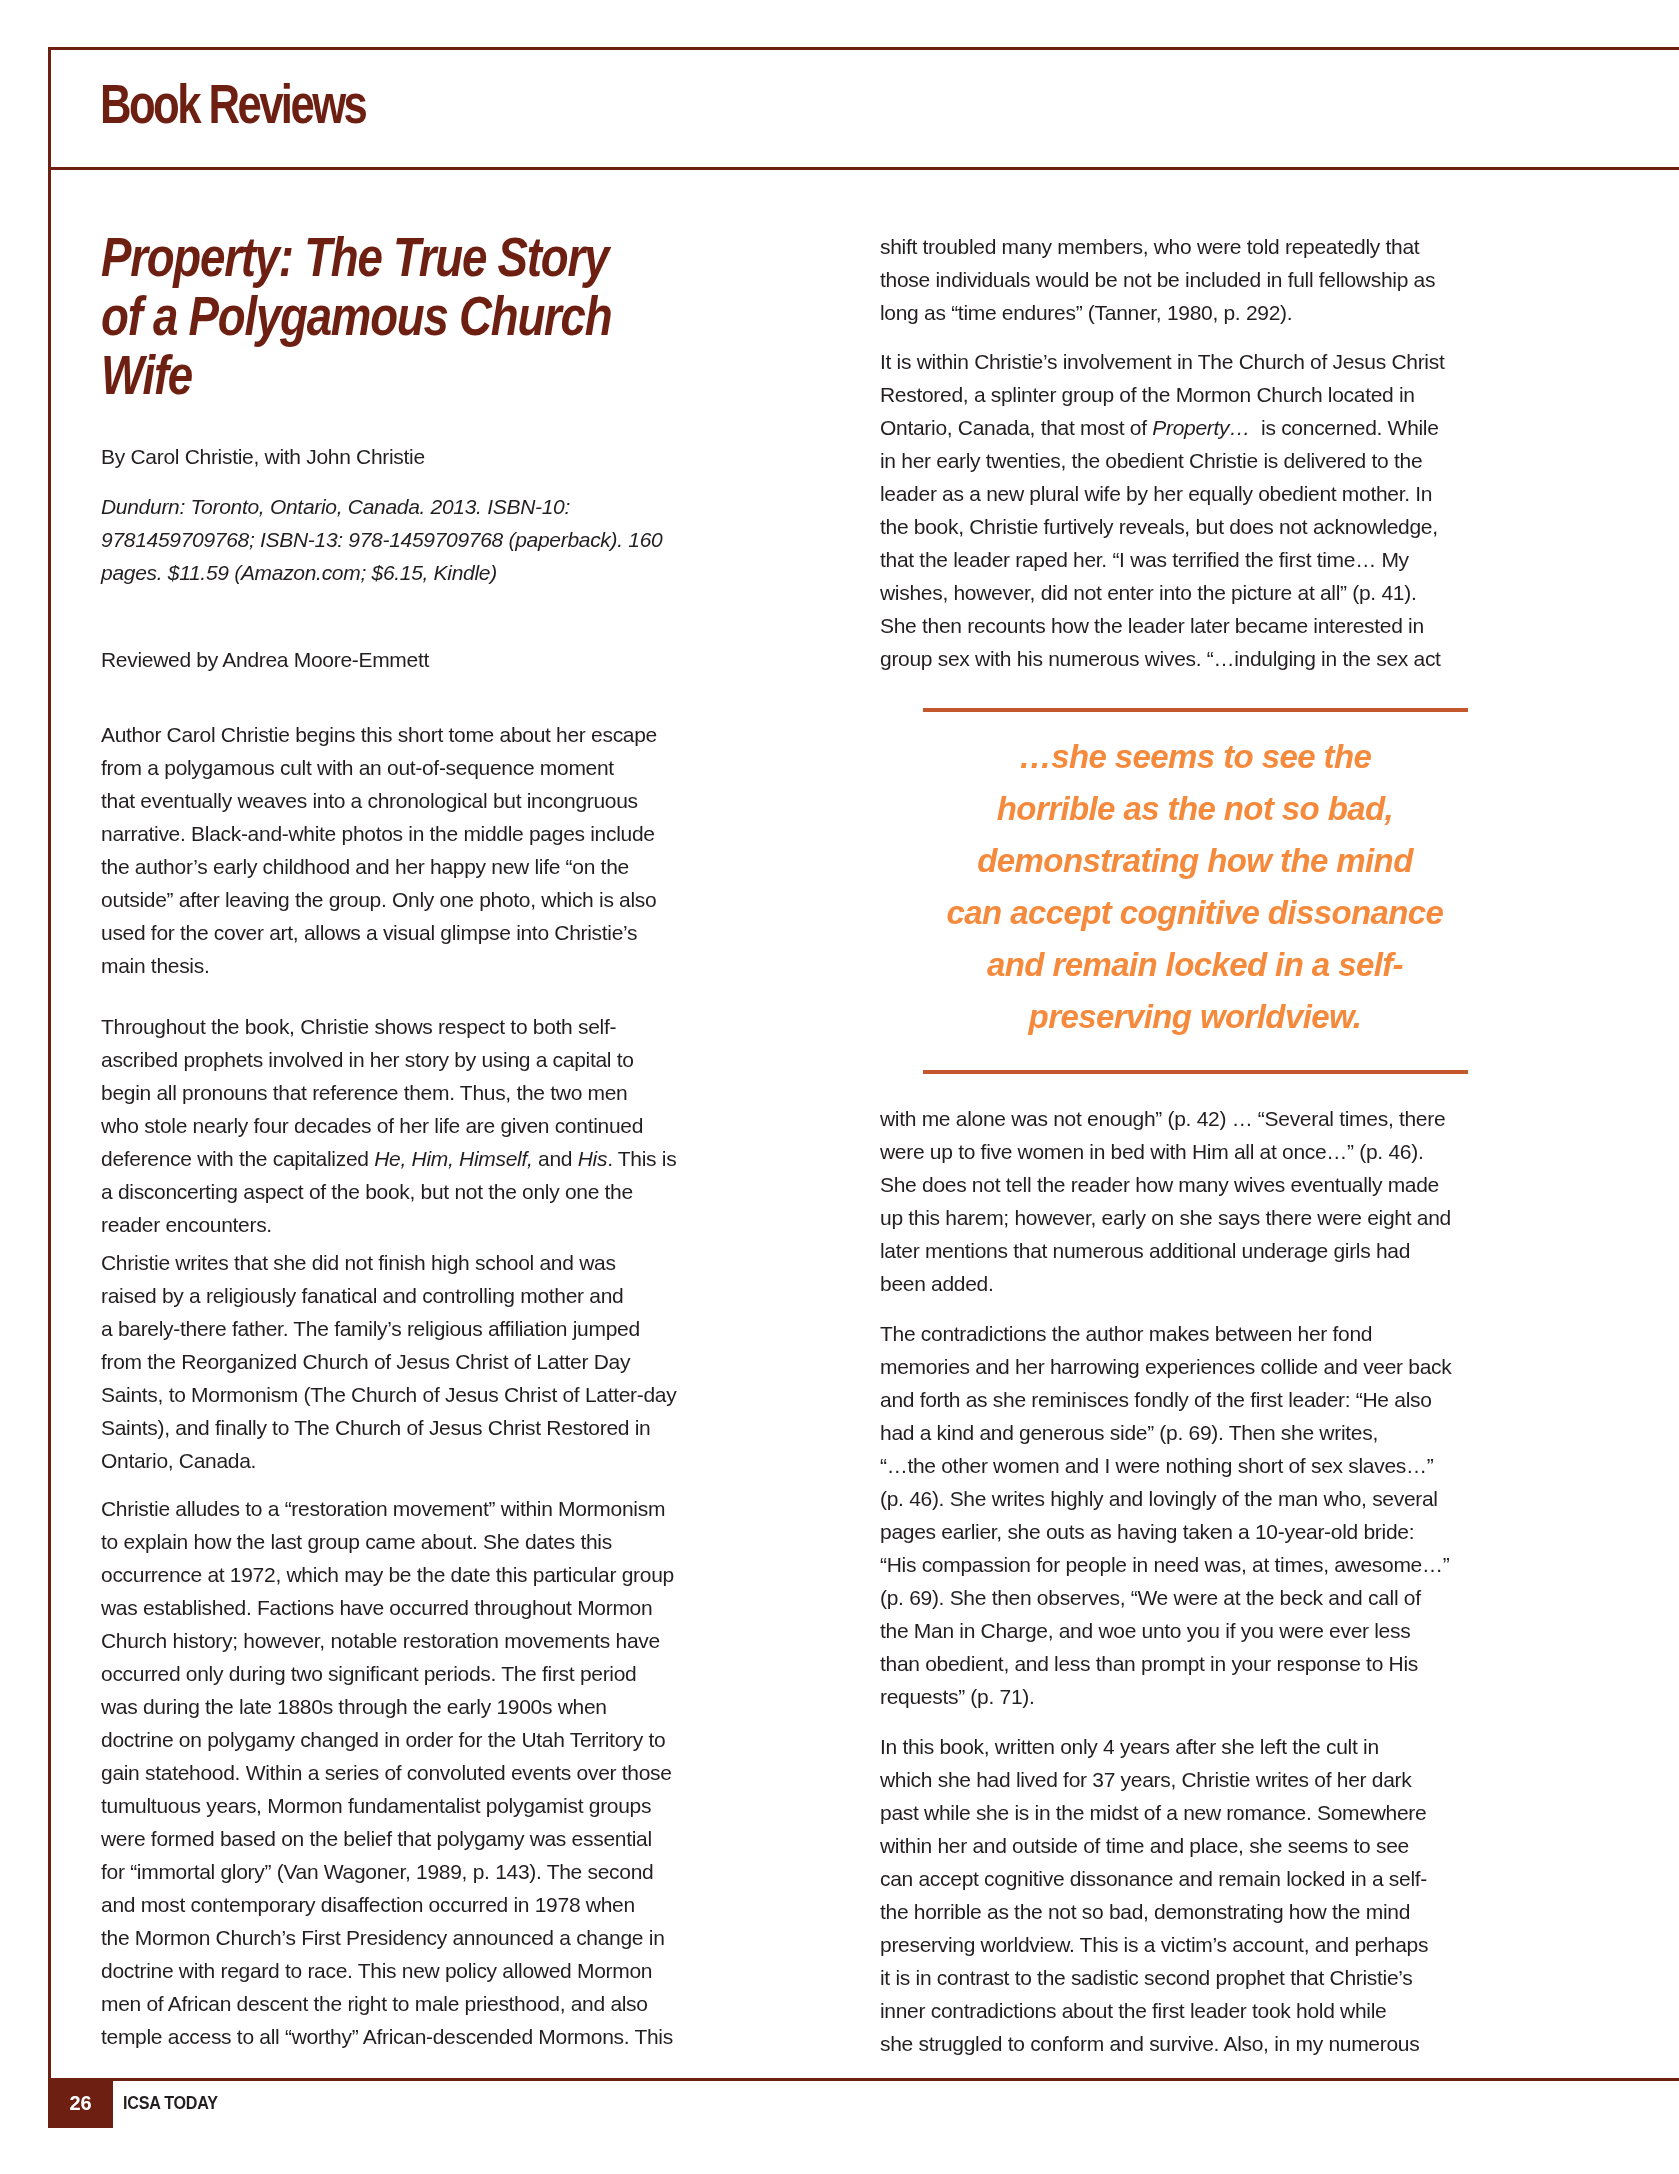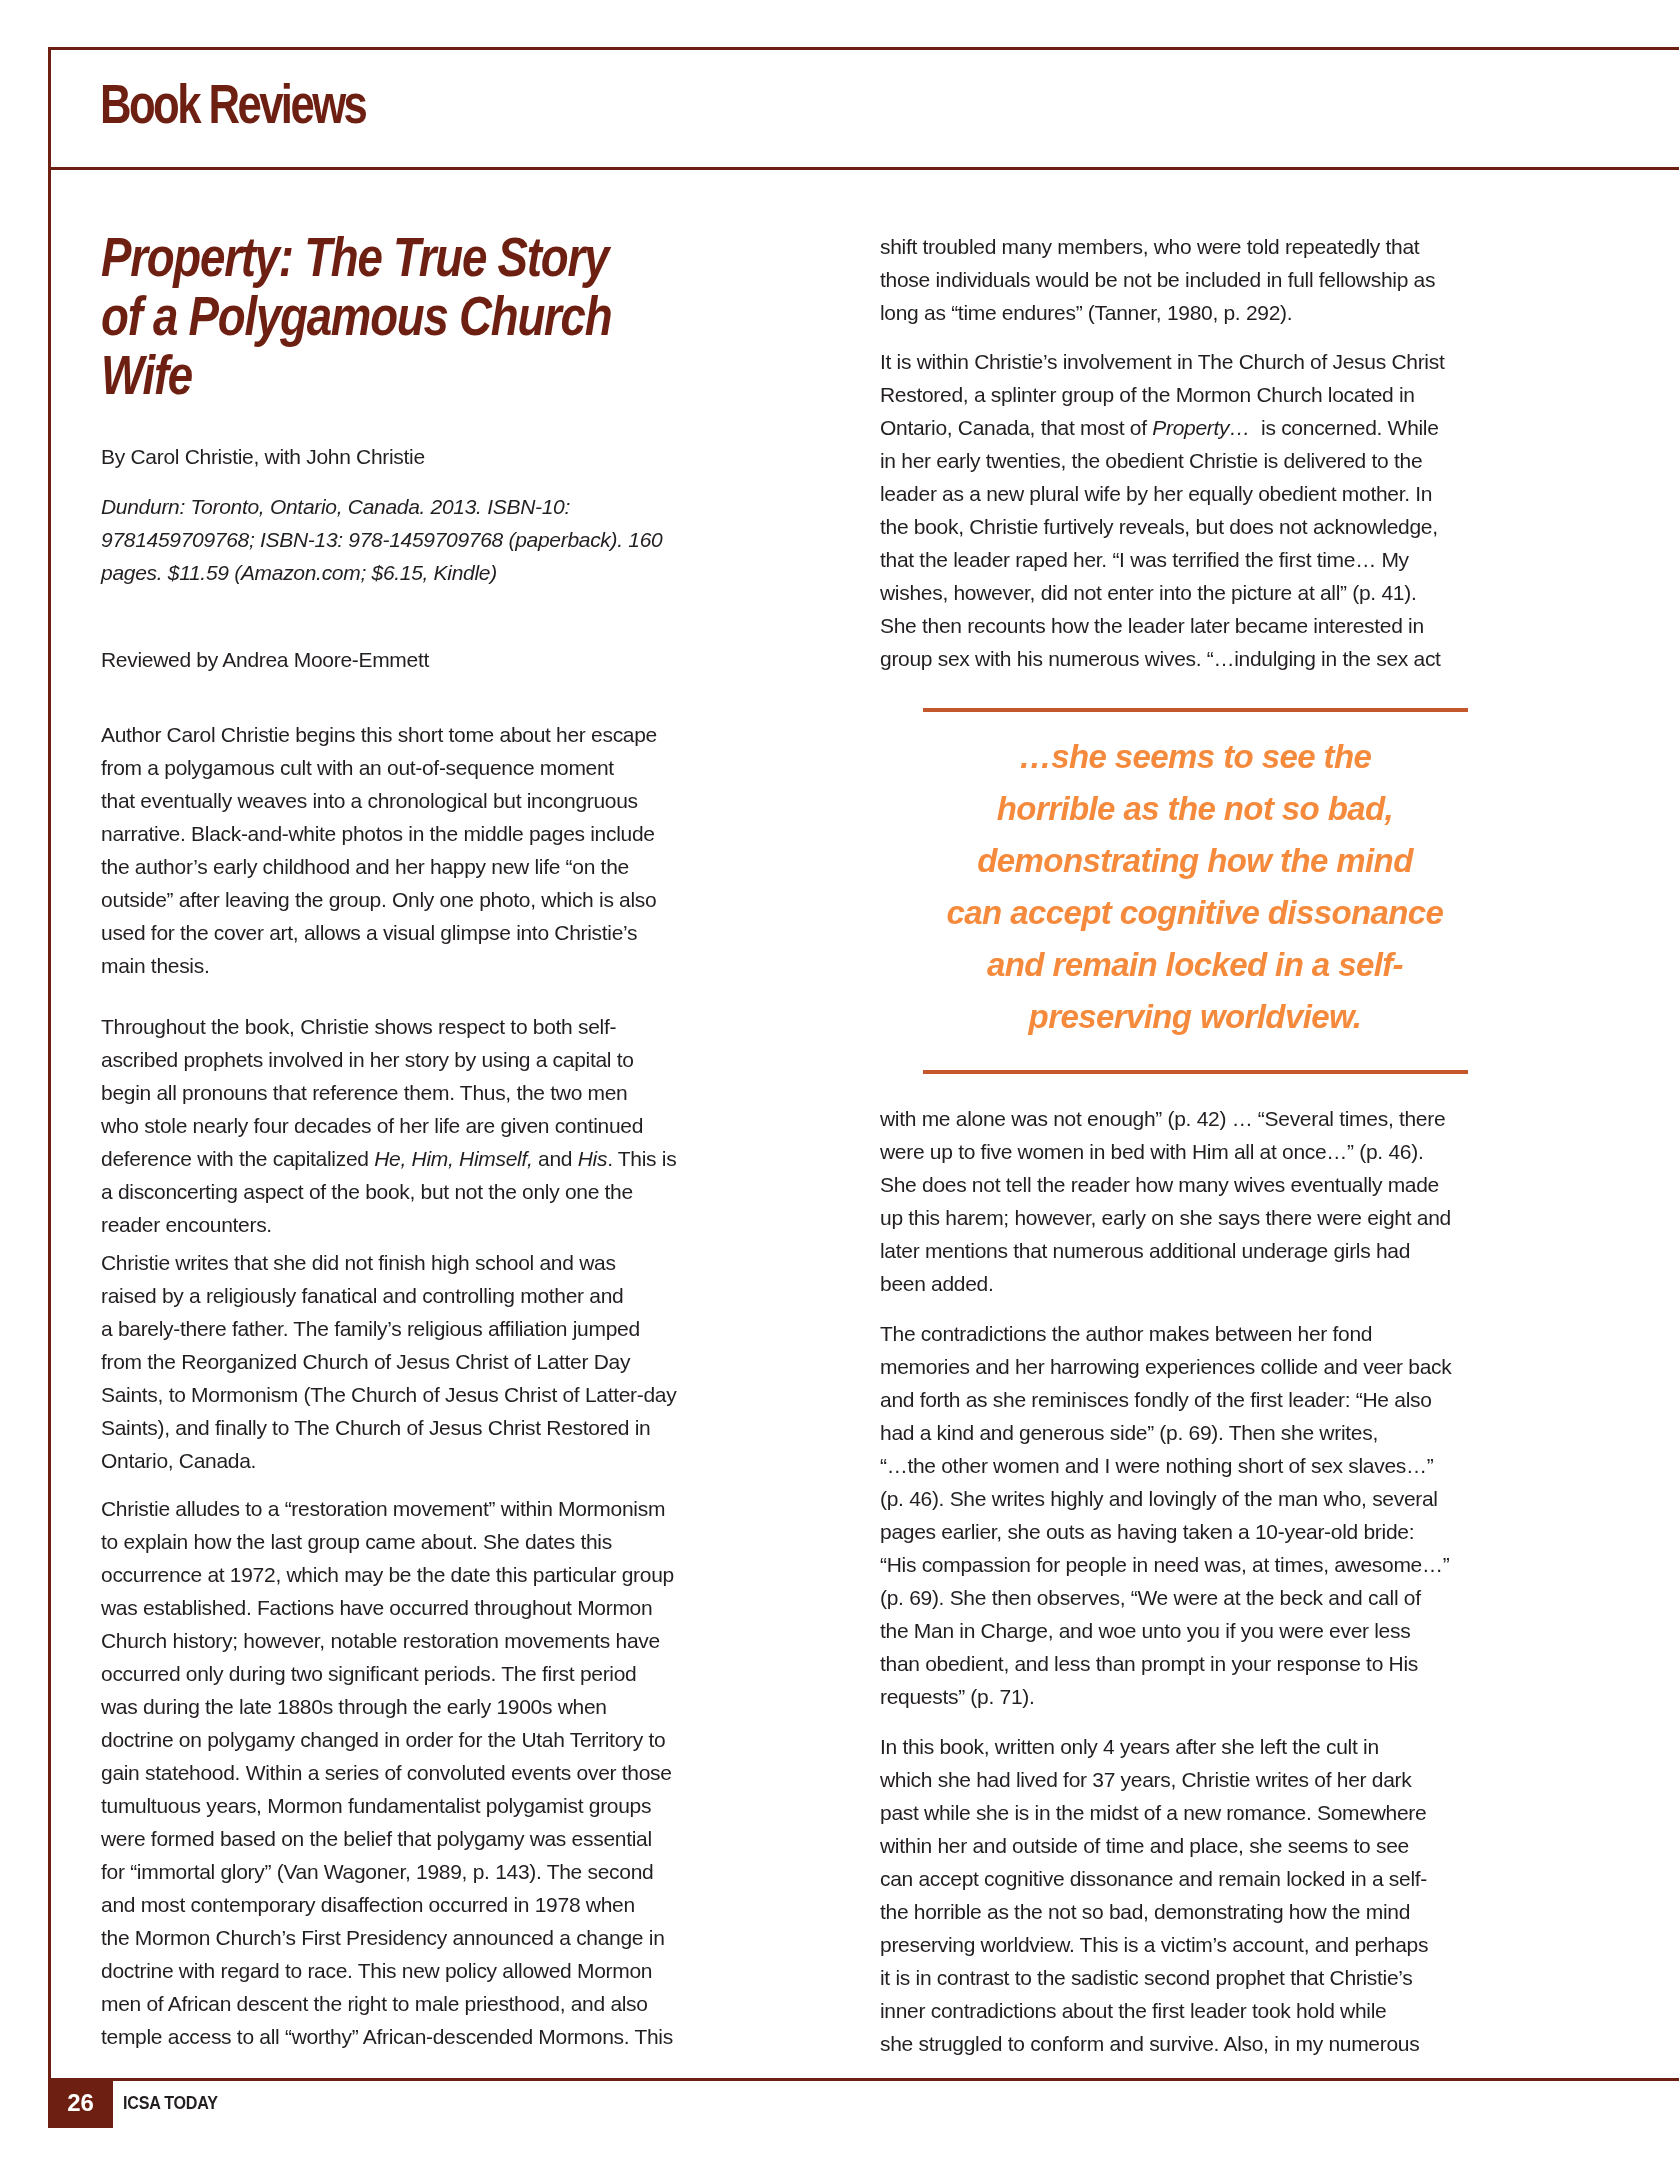--- a/index.html
+++ b/index.html
@@ -36,21 +36,21 @@
 
   .pq-rule { position:absolute; left:923px; width:545px; height:3.8px; background:#c4572c; }
   #pq-rule-top { top:708px; }
   #pq-rule-bottom { top:1070px; }
   #pull-quote { position:absolute; left:880px; width:630px; top:731px; margin:0;
     text-align:center; font-weight:700; font-size:33px; line-height:52px; color:#f58a3c;
     letter-spacing:-0.6px;font-style:italic; }
   #pull-quote span { display:block; white-space:nowrap; }
 
   #page-number-box { position:absolute; left:48px; top:2078px; width:65px; height:50px;
-    background:#6d1f12; color:#ffffff; font-weight:700; font-size:24px;
+    background:#6d1f12; color:#ffffff; font-weight:700; font-size:20px;
     display:flex; align-items:center; justify-content:center; }
   #publication-name { position:absolute; left:123px; top:2089px; font-weight:700;
     font-size:19px; color:#231f20; letter-spacing:-0.3px; transform:scaleX(0.85);
     transform-origin:left top; line-height:28px; }
 </style>
 </head>
 <body>
 
 <div class="rule" id="frame-left"></div>
 <div class="rule" id="rule-top"></div>

